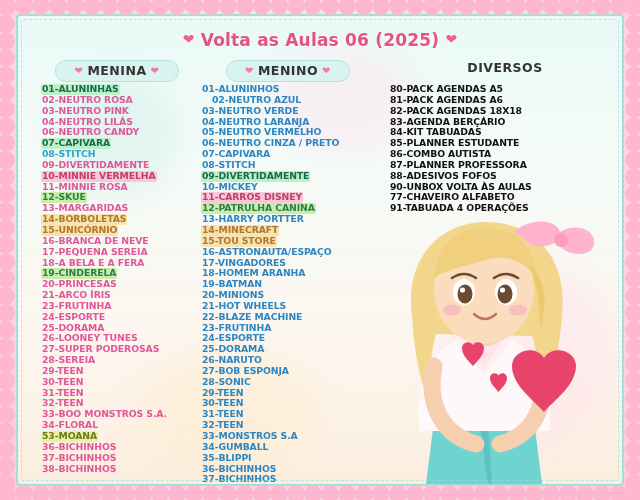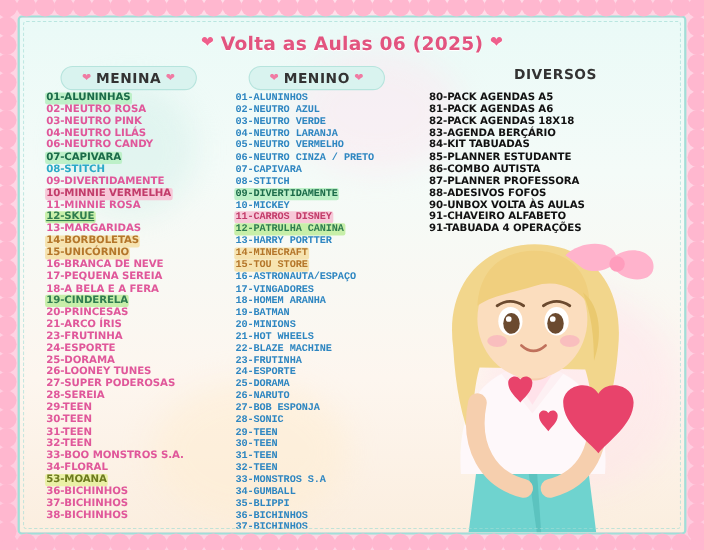--- a/index.html
+++ b/index.html
@@ -98,21 +98,21 @@
     top: 68px;
   }
   .item {
     font-size: 9.3px;
     line-height: 10.85px;
     font-weight: bold;
     white-space: nowrap;
     letter-spacing: -0.1px;
   }
   .c1 { left: 24px; width: 150px; }
-  .c2 { left: 196px; width: 180px; font-family: Liberation Mono, monospace; }
+  .c2 { left: 184px; width: 180px; }
   .c3 { left: 372px; width: 230px; }
   .h1 { left: 24px; width: 150px; }
   .h2 { left: 180px; width: 180px; }
   .h3 { left: 372px; width: 230px; }
   .hl {
     border-radius: 2px;
     padding: 0 1px;
     margin: 0 -1px;
     display: inline-block;
   }
@@ -151,21 +151,21 @@
         <div class="item"><span class="hl" style="color: rgb(27, 107, 74); background: rgb(189, 240, 200);">01-ALUNINHAS</span></div>
         <div class="item"><span style="color: rgb(224, 87, 154);">02-NEUTRO ROSA</span></div>
         <div class="item"><span style="color: rgb(224, 87, 154);">03-NEUTRO PINK</span></div>
         <div class="item"><span style="color: rgb(224, 87, 154);">04-NEUTRO LILÁS</span></div>
         <div class="item"><span style="color: rgb(224, 87, 154);">06-NEUTRO CANDY</span></div>
         <div class="item"><span class="hl" style="color: rgb(27, 107, 74); background: rgb(189, 240, 200);">07-CAPIVARA</span></div>
         <div class="item"><span style="color: rgb(42, 169, 199);">08-STITCH</span></div>
         <div class="item"><span style="color: rgb(224, 87, 154);">09-DIVERTIDAMENTE</span></div>
         <div class="item"><span class="hl" style="color: rgb(194, 60, 106); background: rgb(247, 200, 216);">10-MINNIE VERMELHA</span></div>
         <div class="item"><span style="color: rgb(224, 87, 154);">11-MINNIE ROSA</span></div>
-        <div class="item"><span class="hl" style="color: rgb(47, 125, 79); background: rgb(199, 239, 169); text-decoration: underline;">12-SKUE</span></div>
+        <div class="item"><span class="hl" style="color: rgb(47, 125, 79); background: rgb(199, 239, 169);">12-SKUE</span></div>
         <div class="item"><span style="color: rgb(224, 87, 154);">13-MARGARIDAS</span></div>
         <div class="item"><span class="hl" style="color: rgb(180, 118, 42); background: rgb(246, 227, 176);">14-BORBOLETAS</span></div>
         <div class="item"><span class="hl" style="color: rgb(180, 118, 42); background: rgb(246, 227, 176);">15-UNICÓRNIO</span></div>
         <div class="item"><span style="color: rgb(224, 87, 154); text-align: right;">16-BRANCA DE NEVE</span></div>
         <div class="item"><span style="color: rgb(224, 87, 154);">17-PEQUENA SEREIA</span></div>
         <div class="item"><span style="color: rgb(224, 87, 154);">18-A BELA E A FERA</span></div>
         <div class="item"><span class="hl" style="color: rgb(47, 125, 79); background: rgb(199, 239, 169);">19-CINDERELA</span></div>
         <div class="item"><span style="color: rgb(224, 87, 154);">20-PRINCESAS</span></div>
         <div class="item"><span style="color: rgb(224, 87, 154);">21-ARCO ÍRIS</span></div>
         <div class="item"><span style="color: rgb(224, 87, 154);">23-FRUTINHA</span></div>
@@ -180,21 +180,21 @@
         <div class="item"><span style="color: rgb(224, 87, 154);">32-TEEN</span></div>
         <div class="item"><span style="color: rgb(224, 87, 154);">33-BOO MONSTROS S.A.</span></div>
         <div class="item"><span style="color: rgb(224, 87, 154);">34-FLORAL</span></div>
         <div class="item"><span class="hl" style="color: rgb(109, 122, 30); background: rgb(234, 240, 166);">53-MOANA</span></div>
         <div class="item"><span style="color: rgb(224, 87, 154);">36-BICHINHOS</span></div>
         <div class="item"><span style="color: rgb(224, 87, 154);">37-BICHINHOS</span></div>
         <div class="item"><span style="color: rgb(224, 87, 154);">38-BICHINHOS</span></div>
       </div>
     <div class="col c2" id="col-1">
         <div class="item"><span style="color: rgb(46, 134, 193);">01-ALUNINHOS</span></div>
-        <div class="item"><span style="color: rgb(46, 134, 193);">02-NEUTRO AZUL</span></div>
+        <div class="item"><span style="color: rgb(46, 134, 193); margin-left: 10px;">02-NEUTRO AZUL</span></div>
         <div class="item"><span style="color: rgb(46, 134, 193);">03-NEUTRO VERDE</span></div>
         <div class="item"><span style="color: rgb(46, 134, 193);">04-NEUTRO LARANJA</span></div>
         <div class="item"><span style="color: rgb(46, 134, 193);">05-NEUTRO VERMELHO</span></div>
         <div class="item"><span style="color: rgb(46, 134, 193);">06-NEUTRO CINZA / PRETO</span></div>
         <div class="item"><span style="color: rgb(46, 134, 193);">07-CAPIVARA</span></div>
         <div class="item"><span style="color: rgb(46, 134, 193);">08-STITCH</span></div>
         <div class="item"><span class="hl" style="color: rgb(27, 107, 74); background: rgb(189, 240, 200);">09-DIVERTIDAMENTE</span></div>
         <div class="item"><span style="color: rgb(46, 134, 193);">10-MICKEY</span></div>
         <div class="item"><span class="hl" style="color: rgb(194, 60, 106); background: rgb(247, 200, 216);">11-CARROS DISNEY</span></div>
         <div class="item"><span class="hl" style="color: rgb(47, 125, 79); background: rgb(199, 239, 169);">12-PATRULHA CANINA</span></div>
@@ -229,21 +229,21 @@
         <div class="item"><span style="color: rgb(17, 17, 17); margin-top: 26px;">80-PACK AGENDAS A5</span></div>
         <div class="item"><span style="color: rgb(17, 17, 17);">81-PACK AGENDAS A6</span></div>
         <div class="item"><span style="color: rgb(17, 17, 17);">82-PACK AGENDAS 18X18</span></div>
         <div class="item"><span style="color: rgb(17, 17, 17);">83-AGENDA BERÇÁRIO</span></div>
         <div class="item"><span style="color: rgb(17, 17, 17);">84-KIT TABUADAS</span></div>
         <div class="item"><span style="color: rgb(17, 17, 17);">85-PLANNER ESTUDANTE</span></div>
         <div class="item"><span style="color: rgb(17, 17, 17);">86-COMBO AUTISTA</span></div>
         <div class="item"><span style="color: rgb(17, 17, 17); text-align: center;">87-PLANNER PROFESSORA</span></div>
         <div class="item"><span style="color: rgb(17, 17, 17);">88-ADESIVOS FOFOS</span></div>
         <div class="item"><span style="color: rgb(17, 17, 17);">90-UNBOX VOLTA ÀS AULAS</span></div>
-        <div class="item"><span style="color: rgb(17, 17, 17);">91-CHAVEIRO ALFABETO</span></div>
+        <div class="item"><span style="color: rgb(17, 17, 17);">77-CHAVEIRO ALFABETO</span></div>
         <div class="item"><span style="color: rgb(17, 17, 17);">91-TABUADA 4 OPERAÇÕES</span></div>
       </div>
 
     <svg id="girl" viewBox="0 0 250 268">
 
       <path d="M62 268 L70 205 L170 205 L178 268 Z" fill="#6fd3cf"></path>
       <path d="M116 210 L124 268 L128 268 L124 210 Z" fill="#5cc3bf"></path>
 
       <path d="M55 215 C52 160 70 120 120 116 C170 120 190 160 186 215 Z" fill="#fdf0f3"></path>
       <path d="M55 215 C52 170 64 138 92 124 L120 160 L148 124 C176 138 189 170 186 215 Z" fill="#ffffff" opacity=".55"></path>

